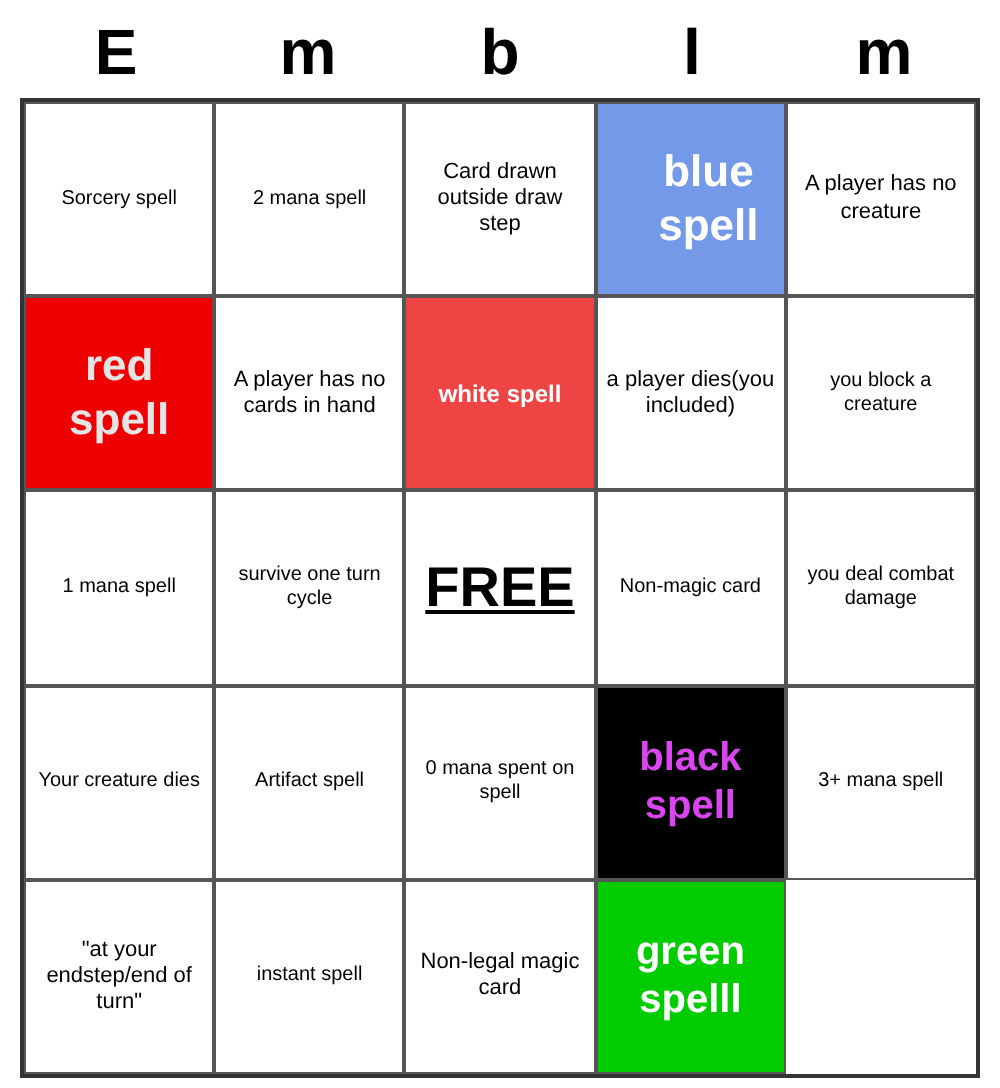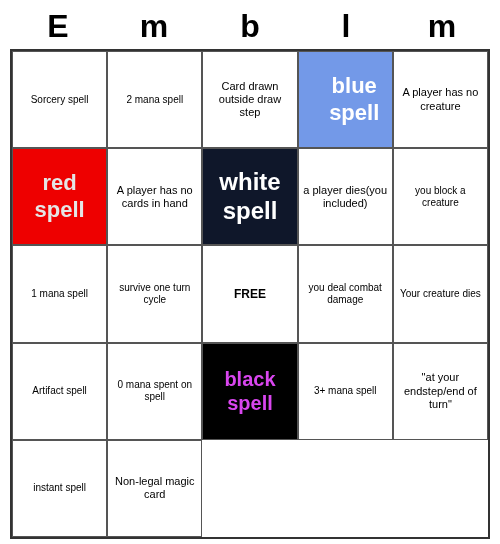--- a/index.html
+++ b/index.html
@@ -40,24 +40,24 @@
       justify-content: center;
       text-align: center;
       font-size: 10px;
       padding: 4px;
       line-height: 1.2;
       background: #fff;
       color: #000;
     }
     .cell.red-bg { background: #e00; color: #e5e5e5; font-size: 22px; font-weight: bold; }
     .cell.blue-bg { background: #7399e8; color: #fff; font-size: 22px; font-weight: bold; padding-left: 22px; }
-    .cell.gray-bg { background: #0f172a; color: #fff; font-size: 24px; font-weight: bold; }
+    .cell.gray-bg { background: #ef4444; color: #fff; font-size: 12px; font-weight: bold; }
     .cell.black-bg { background: #000; color: #d946ef; font-size: 20px; font-weight: bold; }
     .cell.green-bg { background: #00cc00; color: #fff; font-size: 20px; font-weight: bold; }
-    .cell.free { font-size: 12px; font-weight: bold; }
+    .cell.free { font-size: 28px; font-weight: bold; text-decoration: underline; }
     .cell.small-text { font-size: 11px; }
   </style>
 </head>
 <body>
 
 <div class="bingo-title">
   <span>E</span>
   <span>m</span>
   <span>b</span>
   <span>l</span>
@@ -71,22 +71,24 @@
     <div class="cell blue-bg">blue spell</div>
     <div class="cell small-text">A player has no creature</div>
     <div class="cell red-bg">red spell</div>
     <div class="cell small-text">A player has no cards in hand</div>
     <div class="cell gray-bg">white spell</div>
     <div class="cell small-text">a player dies(you included)</div>
     <div class="cell ">you block a creature</div>
     <div class="cell ">1 mana spell</div>
     <div class="cell ">survive one turn cycle</div>
     <div class="cell free">FREE</div>
+    <div class="cell ">Non-magic card</div>
     <div class="cell ">you deal combat damage</div>
     <div class="cell ">Your creature dies</div>
     <div class="cell ">Artifact spell</div>
     <div class="cell ">0 mana spent on spell</div>
     <div class="cell black-bg">black spell</div>
     <div class="cell ">3+ mana spell</div>
     <div class="cell small-text">"at your endstep/end of turn"</div>
     <div class="cell ">instant spell</div>
     <div class="cell small-text">Non-legal magic card</div>
+    <div class="cell green-bg">green spelll</div>
   </div>
 
 </body></html>

